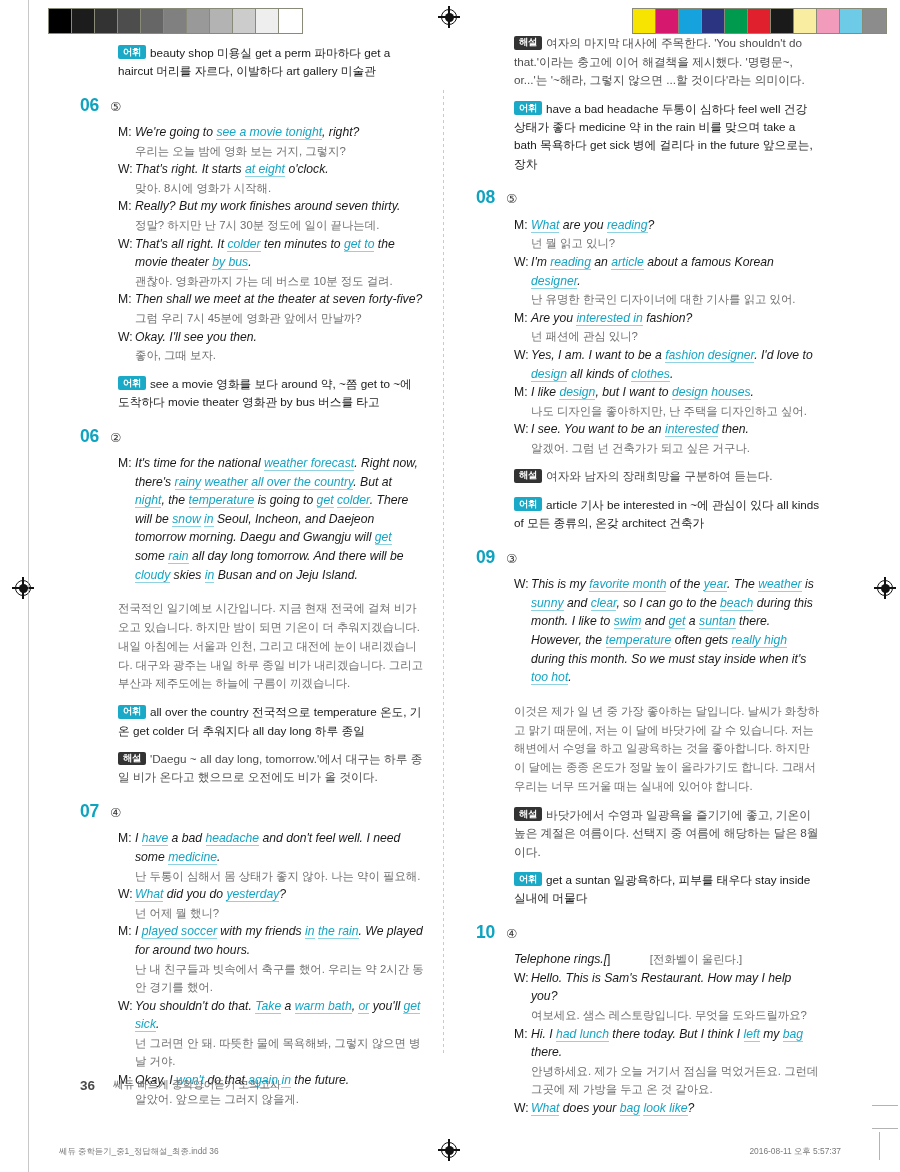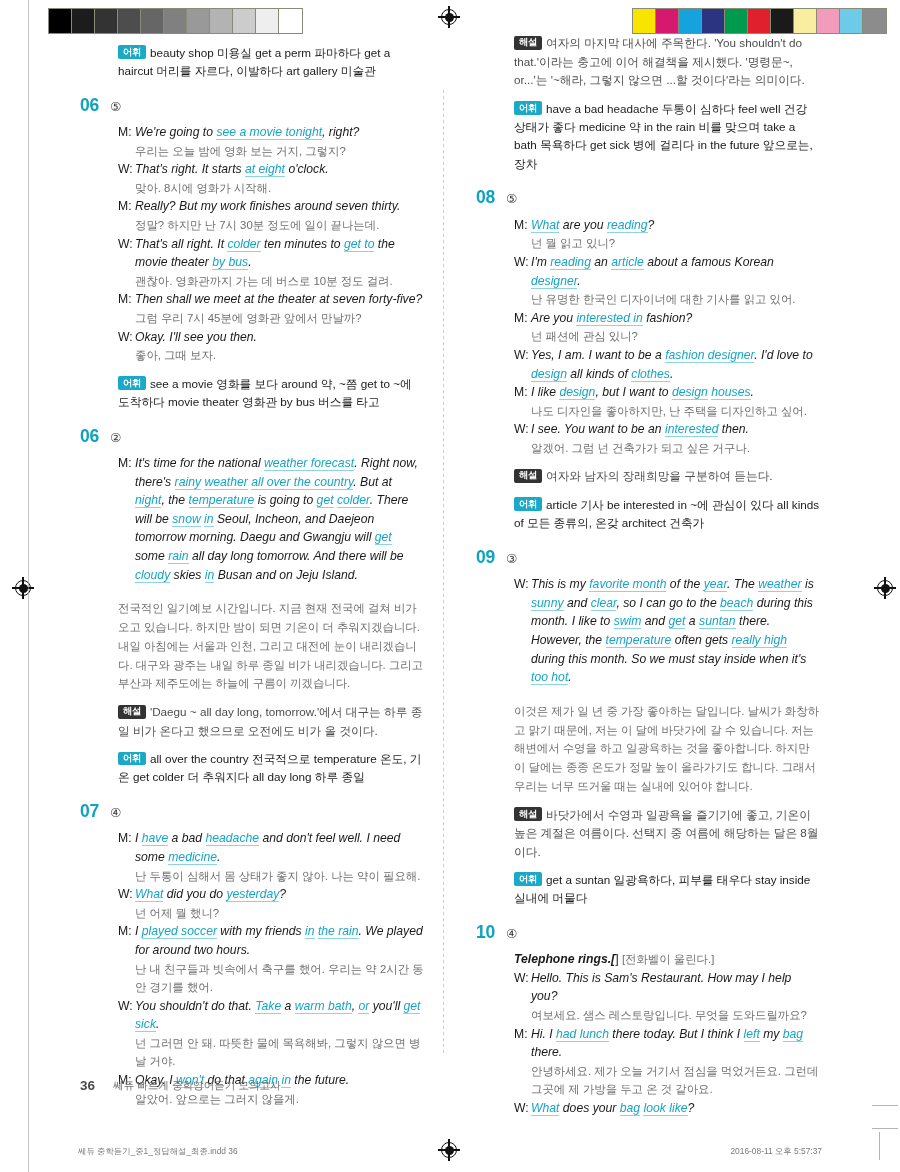--- a/index.html
+++ b/index.html
@@ -146,32 +146,33 @@
     flex: 0 0 17px;
     color: #1a1a1a;
   }
   .utt {
     flex: 1 1 auto;
   }
   .en { color: #1a1a1a; font-style: italic; }
   .ko {
     color: #6e6e6e;
     font-size: 11.4px;
+    margin-left: 36px;
   }
   .ko-line {
     padding-left: 17px;
     font-size: 11.4px;
     color: #6e6e6e;
     line-height: 18.6px;
   }
   .hl {
     color: #16a5c4;
     border-bottom: 1px solid #8fd3e2;
   }
-  .ital { font-style: italic; font-weight: bold; }
+  .ital { font-style: italic; }
 
   
   .note {
     padding-left: 38px;
     font-size: 11.7px;
     line-height: 18.4px;
     margin-top: 10px;
     color: #1a1a1a;
   }
   .badge {
@@ -199,40 +200,40 @@
     color: #6e6e6e;
     margin-top: 15px;
   }
 
   
   #page-footer {
     position: absolute;
     left: 80px;
     top: 1078px;
     display: flex;
-    align-items: flex-end;
+    align-items: flex-start;
     gap: 18px;
   }
   #page-footer .pnum {
     font-size: 13.5px;
     font-weight: bold;
     color: #4a4a4a;
   }
   #page-footer .ptitle {
     font-size: 10.6px;
     color: #6a6a6a;
   }
 
   #print-footer {
     position: absolute;
     left: 0; top: 1146px;
     width: 900px;
     display: flex;
     justify-content: space-between;
-    padding: 0 78px;
+    padding: 0 59px;
     box-sizing: border-box;
     font-size: 8.4px;
     color: #7a7a7a;
   }
 </style>
 </head>
 <body>
 
 <div id="page">
 
@@ -356,22 +357,22 @@
           </div>
           <div class="script">
             <div>
               <div class="line">
                 <span class="spk">M:</span>
                 <span class="utt en">It's time for the national <span class="hl"><span class="hl">weather</span> forecast</span>. Right now, there's <span class="hl">rainy</span> <span class="hl">weather</span> <span class="hl">all over the country</span>. But at <span class="hl">night</span>, the <span class="hl">temperature</span> is going to <span class="hl">get</span> <span class="hl">colder</span>. There will be <span class="hl">snow</span> <span class="hl">in</span> Seoul, Incheon, and Daejeon tomorrow morning. Daegu and Gwangju will <span class="hl">get</span> some <span class="hl">rain</span> all day long tomorrow. And there will be <span class="hl">cloudy</span> skies <span class="hl">in</span> Busan and on Jeju Island.</span>
               </div>
             </div>
           </div>
           <div class="trans">전국적인 일기예보 시간입니다. 지금 현재 전국에 걸쳐 비가 오고 있습니다. 하지만 밤이 되면 기온이 더 추워지겠습니다. 내일 아침에는 서울과 인천, 그리고 대전에 눈이 내리겠습니다. 대구와 광주는 내일 하루 종일 비가 내리겠습니다. 그리고 부산과 제주도에는 하늘에 구름이 끼겠습니다.</div>
+          <div class="note"><span class="badge voc">어휘</span><span class="eng">all over the country 전국적으로 temperature 온도, 기온 get colder 더 추워지다 all day long 하루 종일</span></div>
           <div class="note"><span class="badge exp">해설</span><span class="kor">'Daegu ~ all day long, tomorrow.'에서 대구는 하루 종일 비가 온다고 했으므로 오전에도 비가 올 것이다.</span></div>
-          <div class="note"><span class="badge voc">어휘</span><span class="eng">all over the country 전국적으로 temperature 온도, 기온 get colder 더 추워지다 all day long 하루 종일</span></div>
         </div>
         <div class="qblock">
           <div class="qhead">
             <span class="qnum">07</span>
             <span class="qans">④</span>
           </div>
           <div class="script">
             <div>
               <div class="line">
                 <span class="spk">M:</span>

